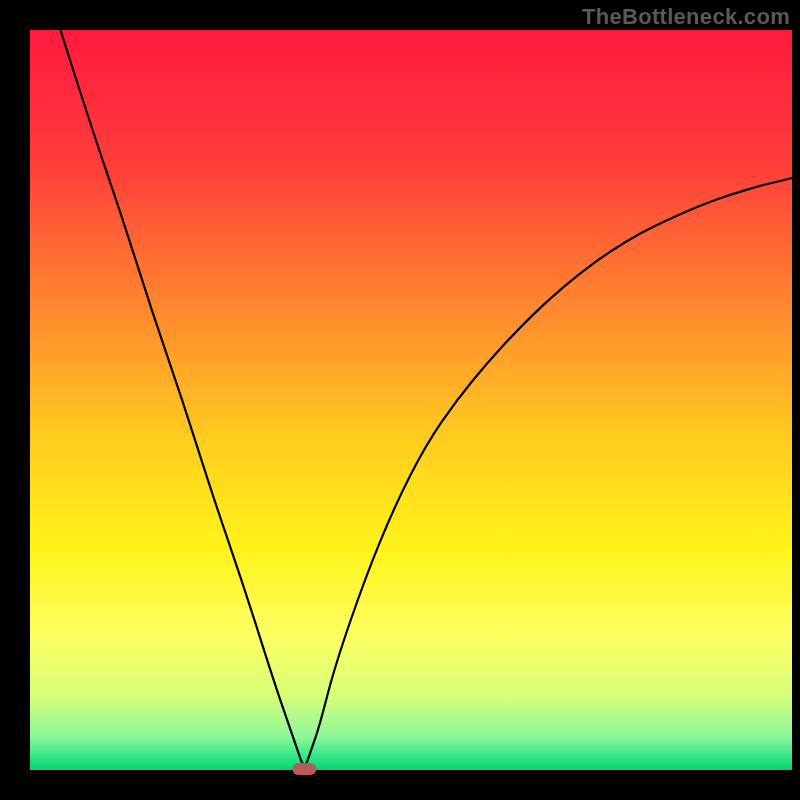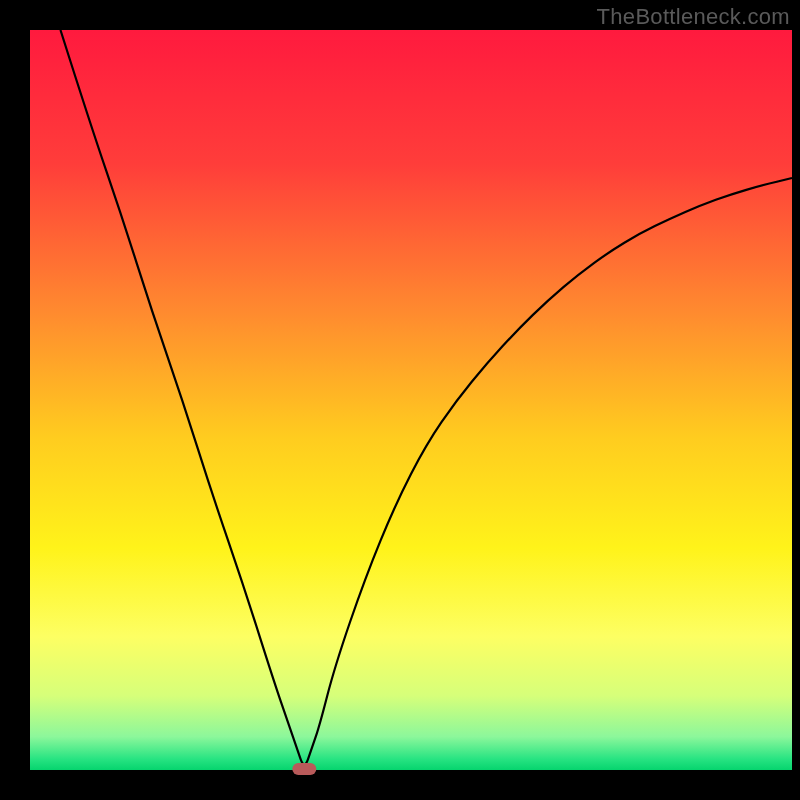--- a/index.html
+++ b/index.html
@@ -17,21 +17,21 @@
     left: 0;
     width: 800px;
     height: 800px;
   }
   .watermark {
     position: absolute;
     top: 4px;
     right: 10px;
     color: #5a5a5a;
     font-size: 22px;
-    font-weight: 400;
+    font-weight: 700;
     letter-spacing: 0.3px;
   }
 </style>
 </head>
 <body>
 
 <svg class="canvas" viewBox="0 0 800 800" preserveAspectRatio="none">
   <defs>
     <linearGradient id="bg-grad" x1="0" y1="0" x2="0" y2="1">
         <stop offset="0" stop-color="#ff1a3e"></stop>

